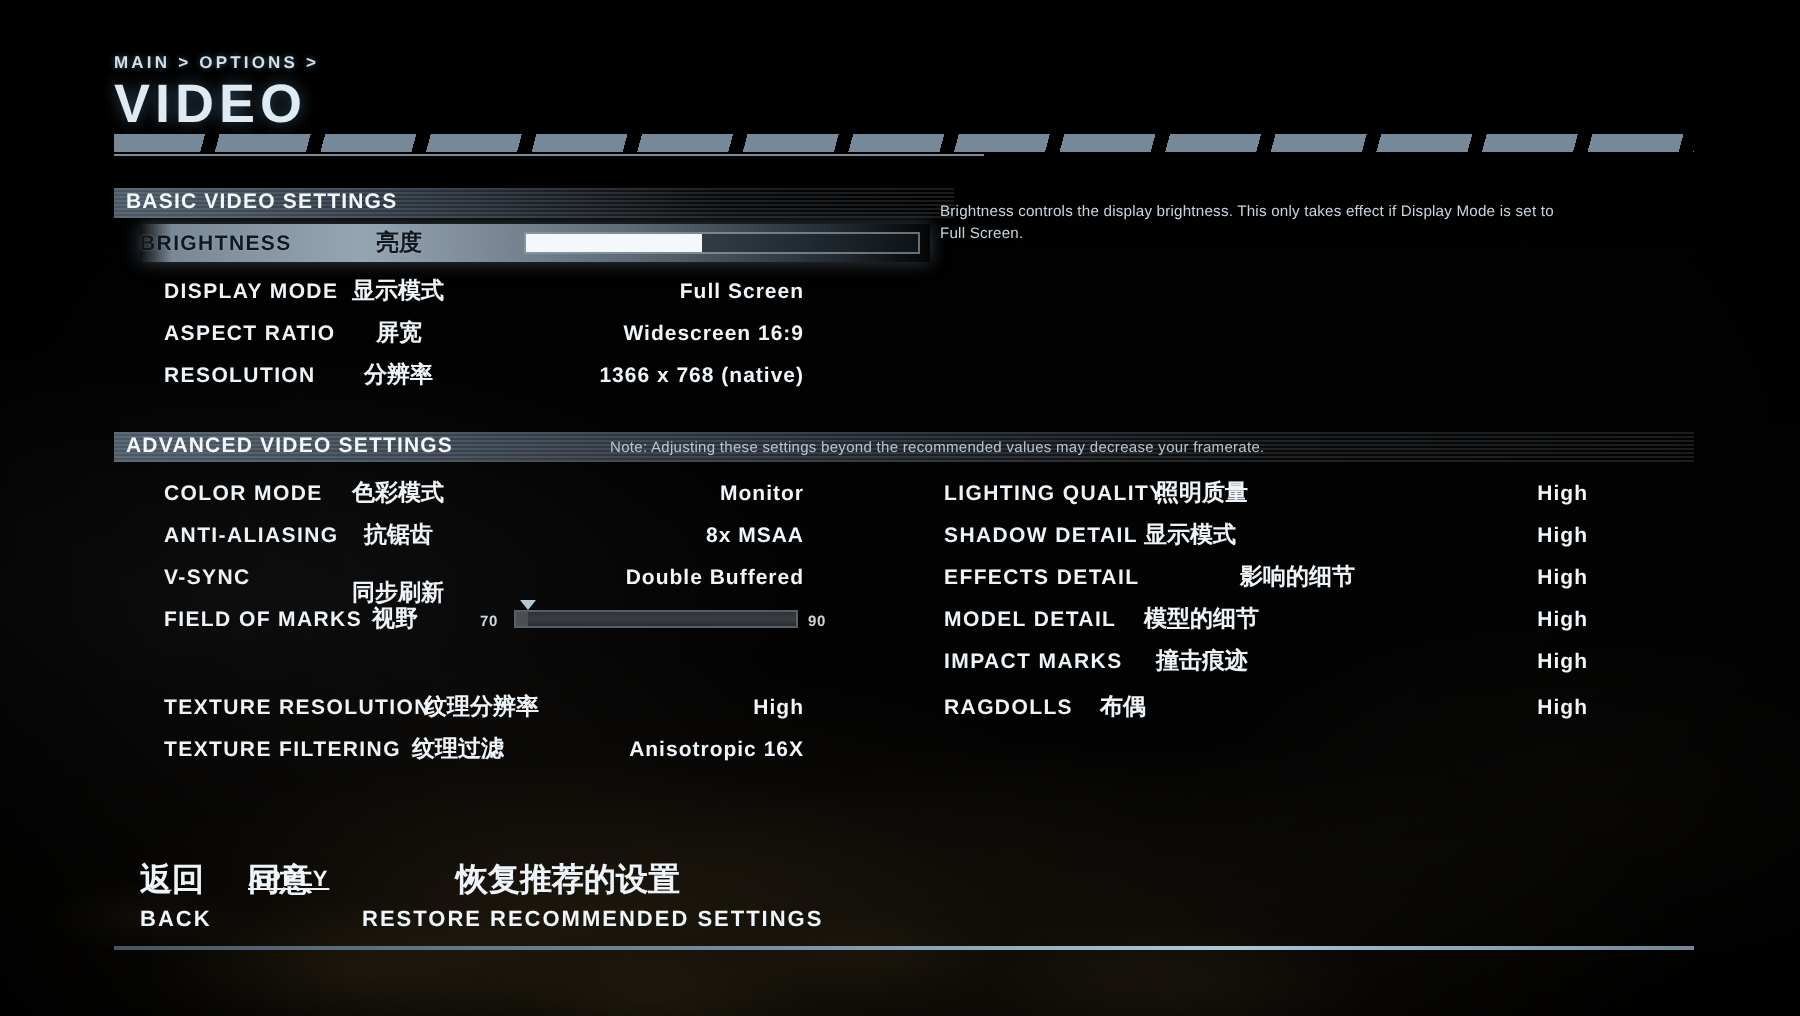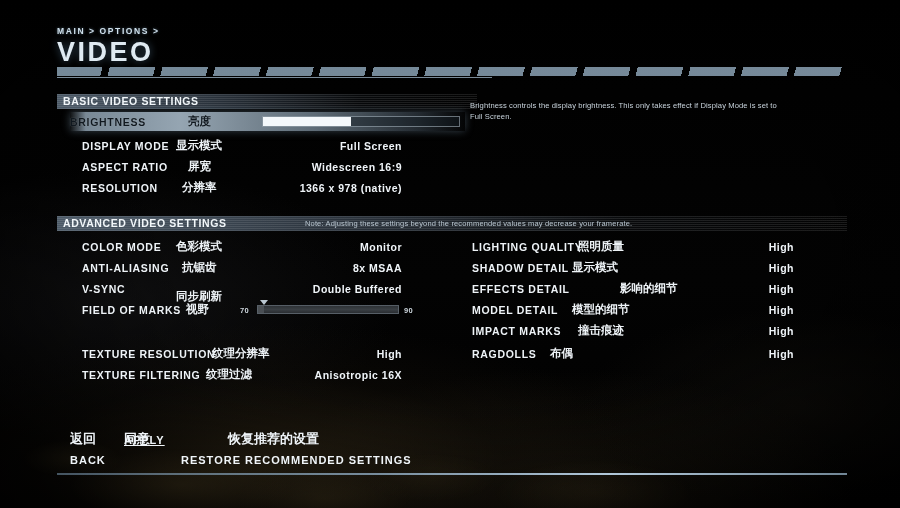--- a/index.html
+++ b/index.html
@@ -217,21 +217,21 @@
     position: absolute;
     font-size: 7.5px;
     font-weight: bold;
     color: #cfd8df;
     letter-spacing: 0.3px;
   }
 
   
   .footer-cn {
     position: absolute;
-    font-size: 13px;
+    font-size: 16px;
     font-weight: bold;
     color: #eef3f7;
     font-family: "DejaVu Sans", sans-serif;
     white-space: nowrap;
   }
   .footer-en {
     position: absolute;
     font-size: 11px;
     font-weight: bold;
     letter-spacing: 1px;
@@ -300,21 +300,21 @@
 
   <div class="row" style="left:82px; top:157px; width:320px;">
     <span class="label-en">ASPECT RATIO</span>
     <span class="label-cn" style="left:106px;">屏宽</span>
     <span class="value">Widescreen 16:9</span>
   </div>
 
   <div class="row" style="left:82px; top:178px; width:320px;">
     <span class="label-en">RESOLUTION</span>
     <span class="label-cn" style="left:100px;">分辨率</span>
-    <span class="value">1366 x 978 (native)</span>
+    <span class="value">1366 x 768 (native)</span>
   </div>
 
   <div class="section-band" style="left:57px; top:216px; width:790px;">
     <div class="band-label">ADVANCED VIDEO SETTINGS</div>
     <div class="band-note" style="left:248px; top:3px;">Note: Adjusting these settings beyond the recommended values may decrease your framerate.</div>
   </div>
 
   <div class="row" style="left:82px; top:237px; width:320px;">
     <span class="label-en">COLOR MODE</span>
     <span class="label-cn" style="left:94px;text-align:center;">色彩模式</span>

